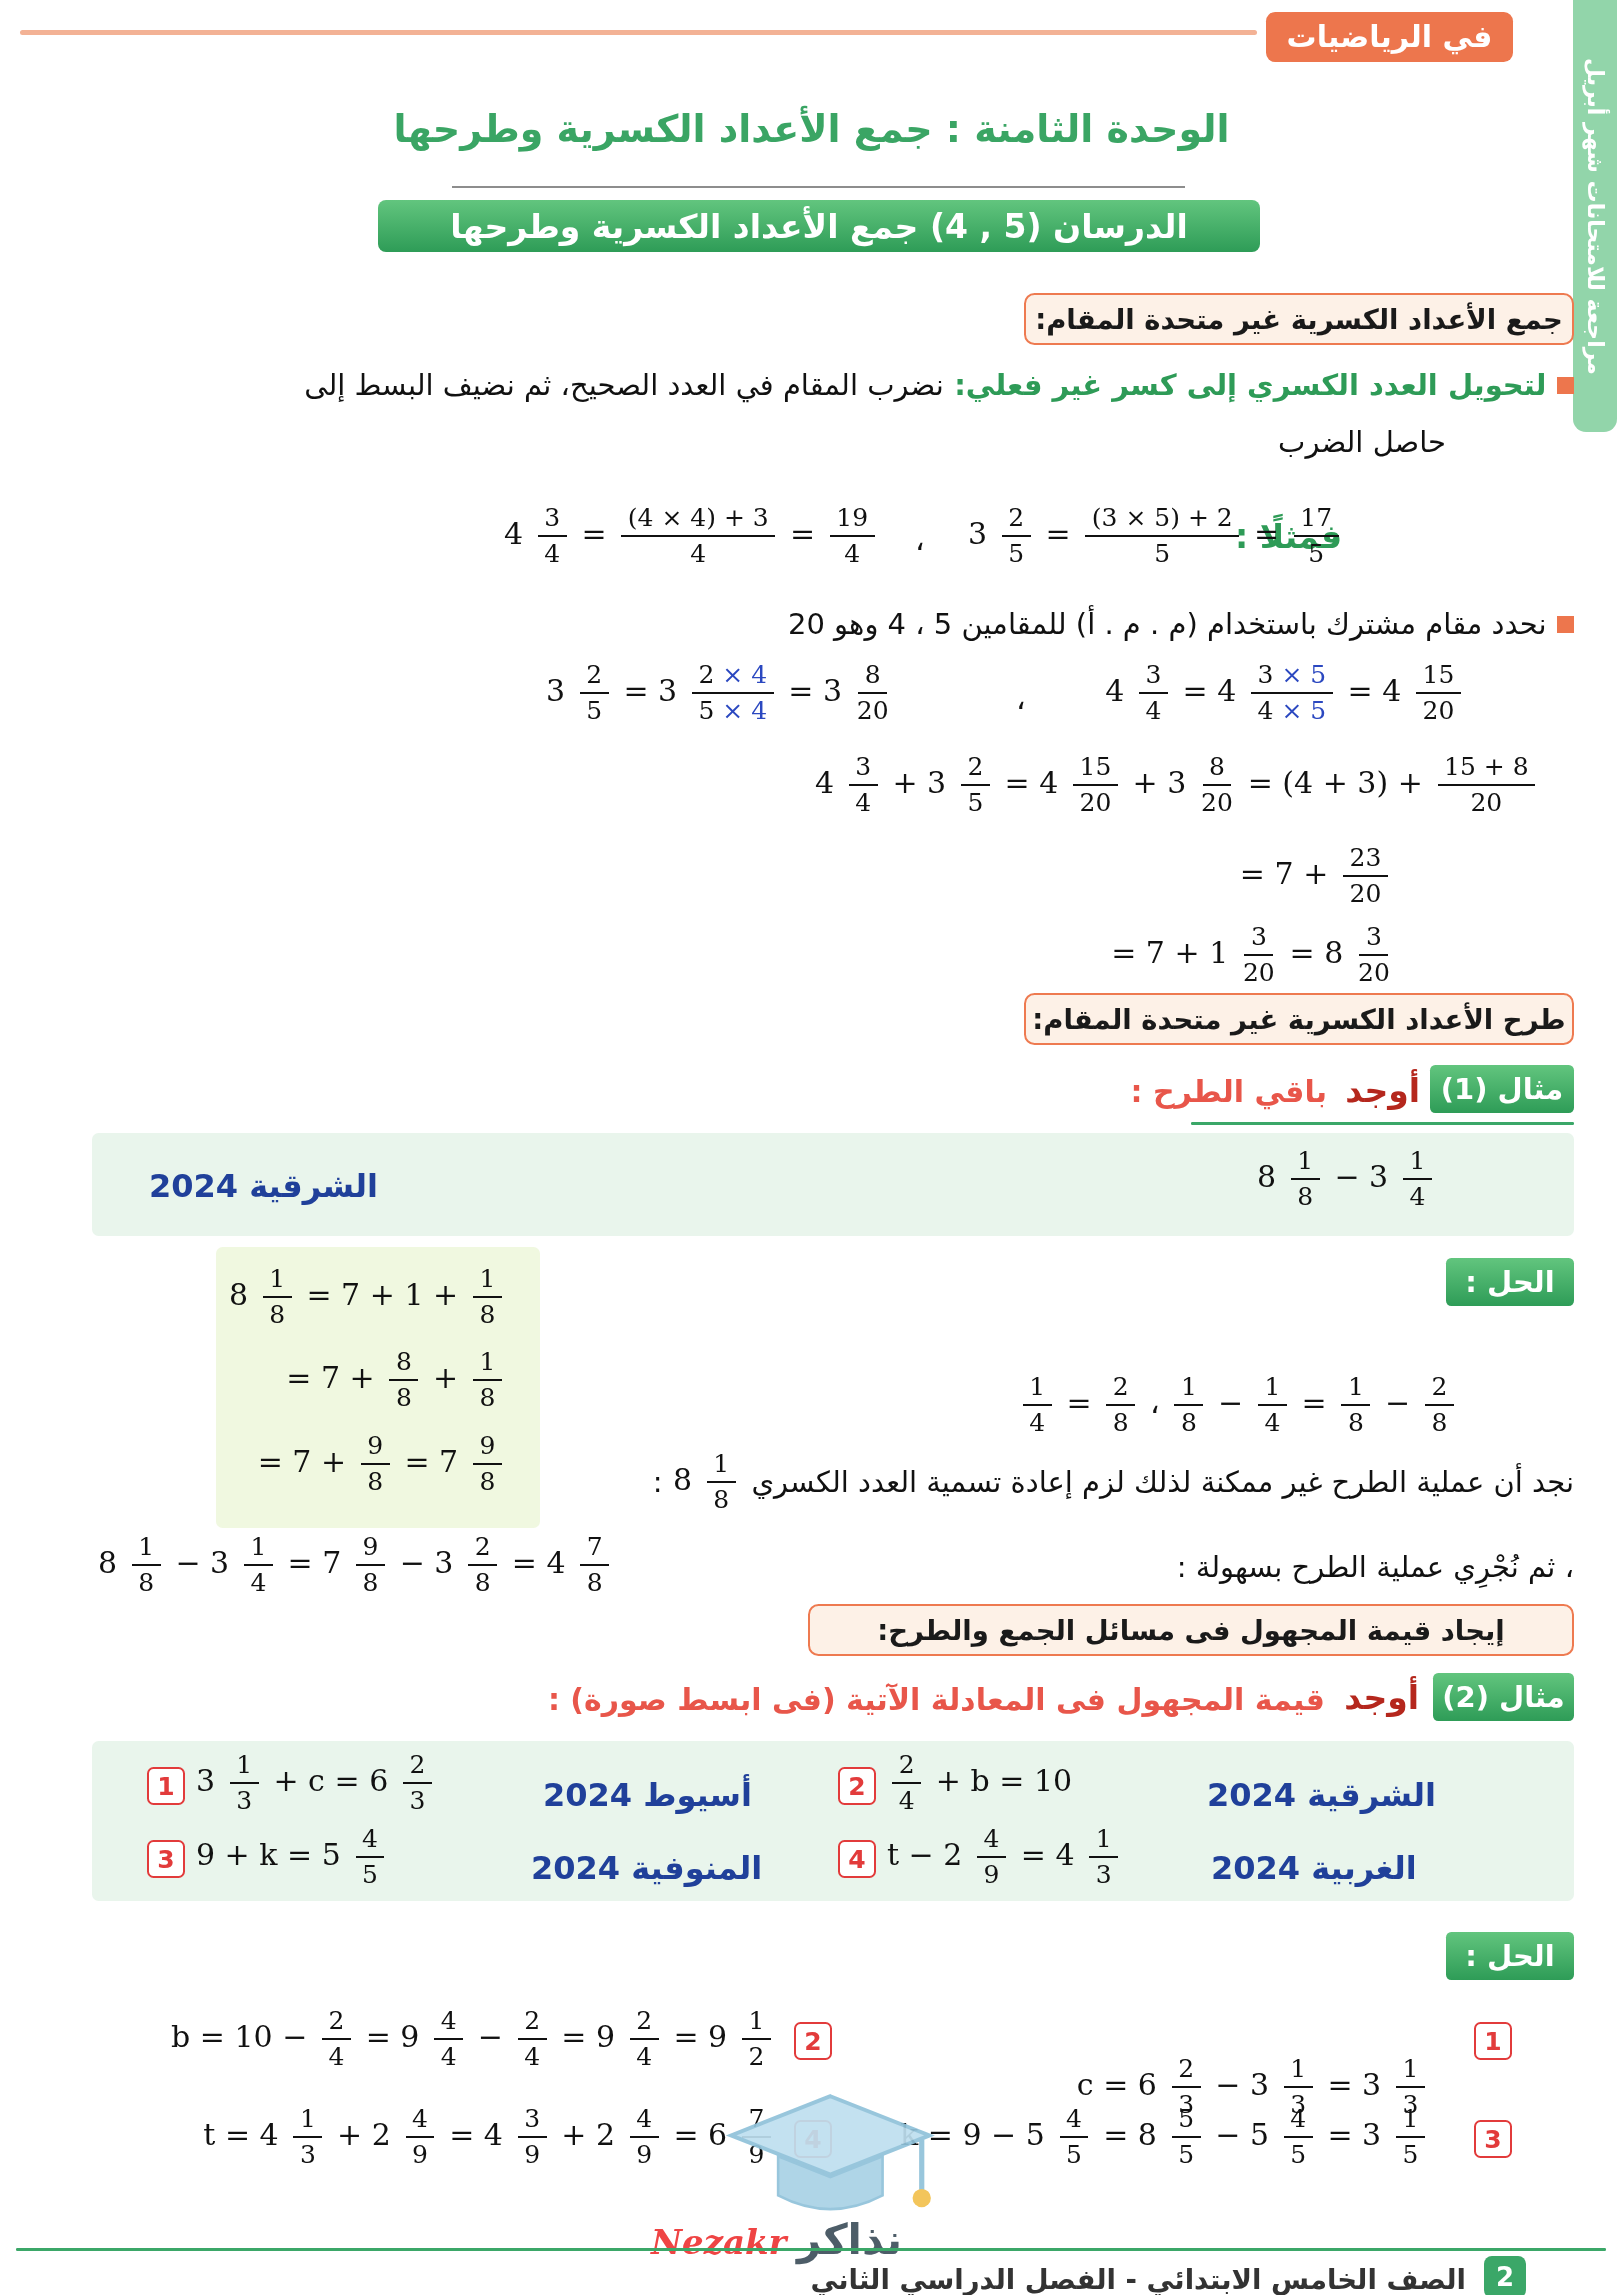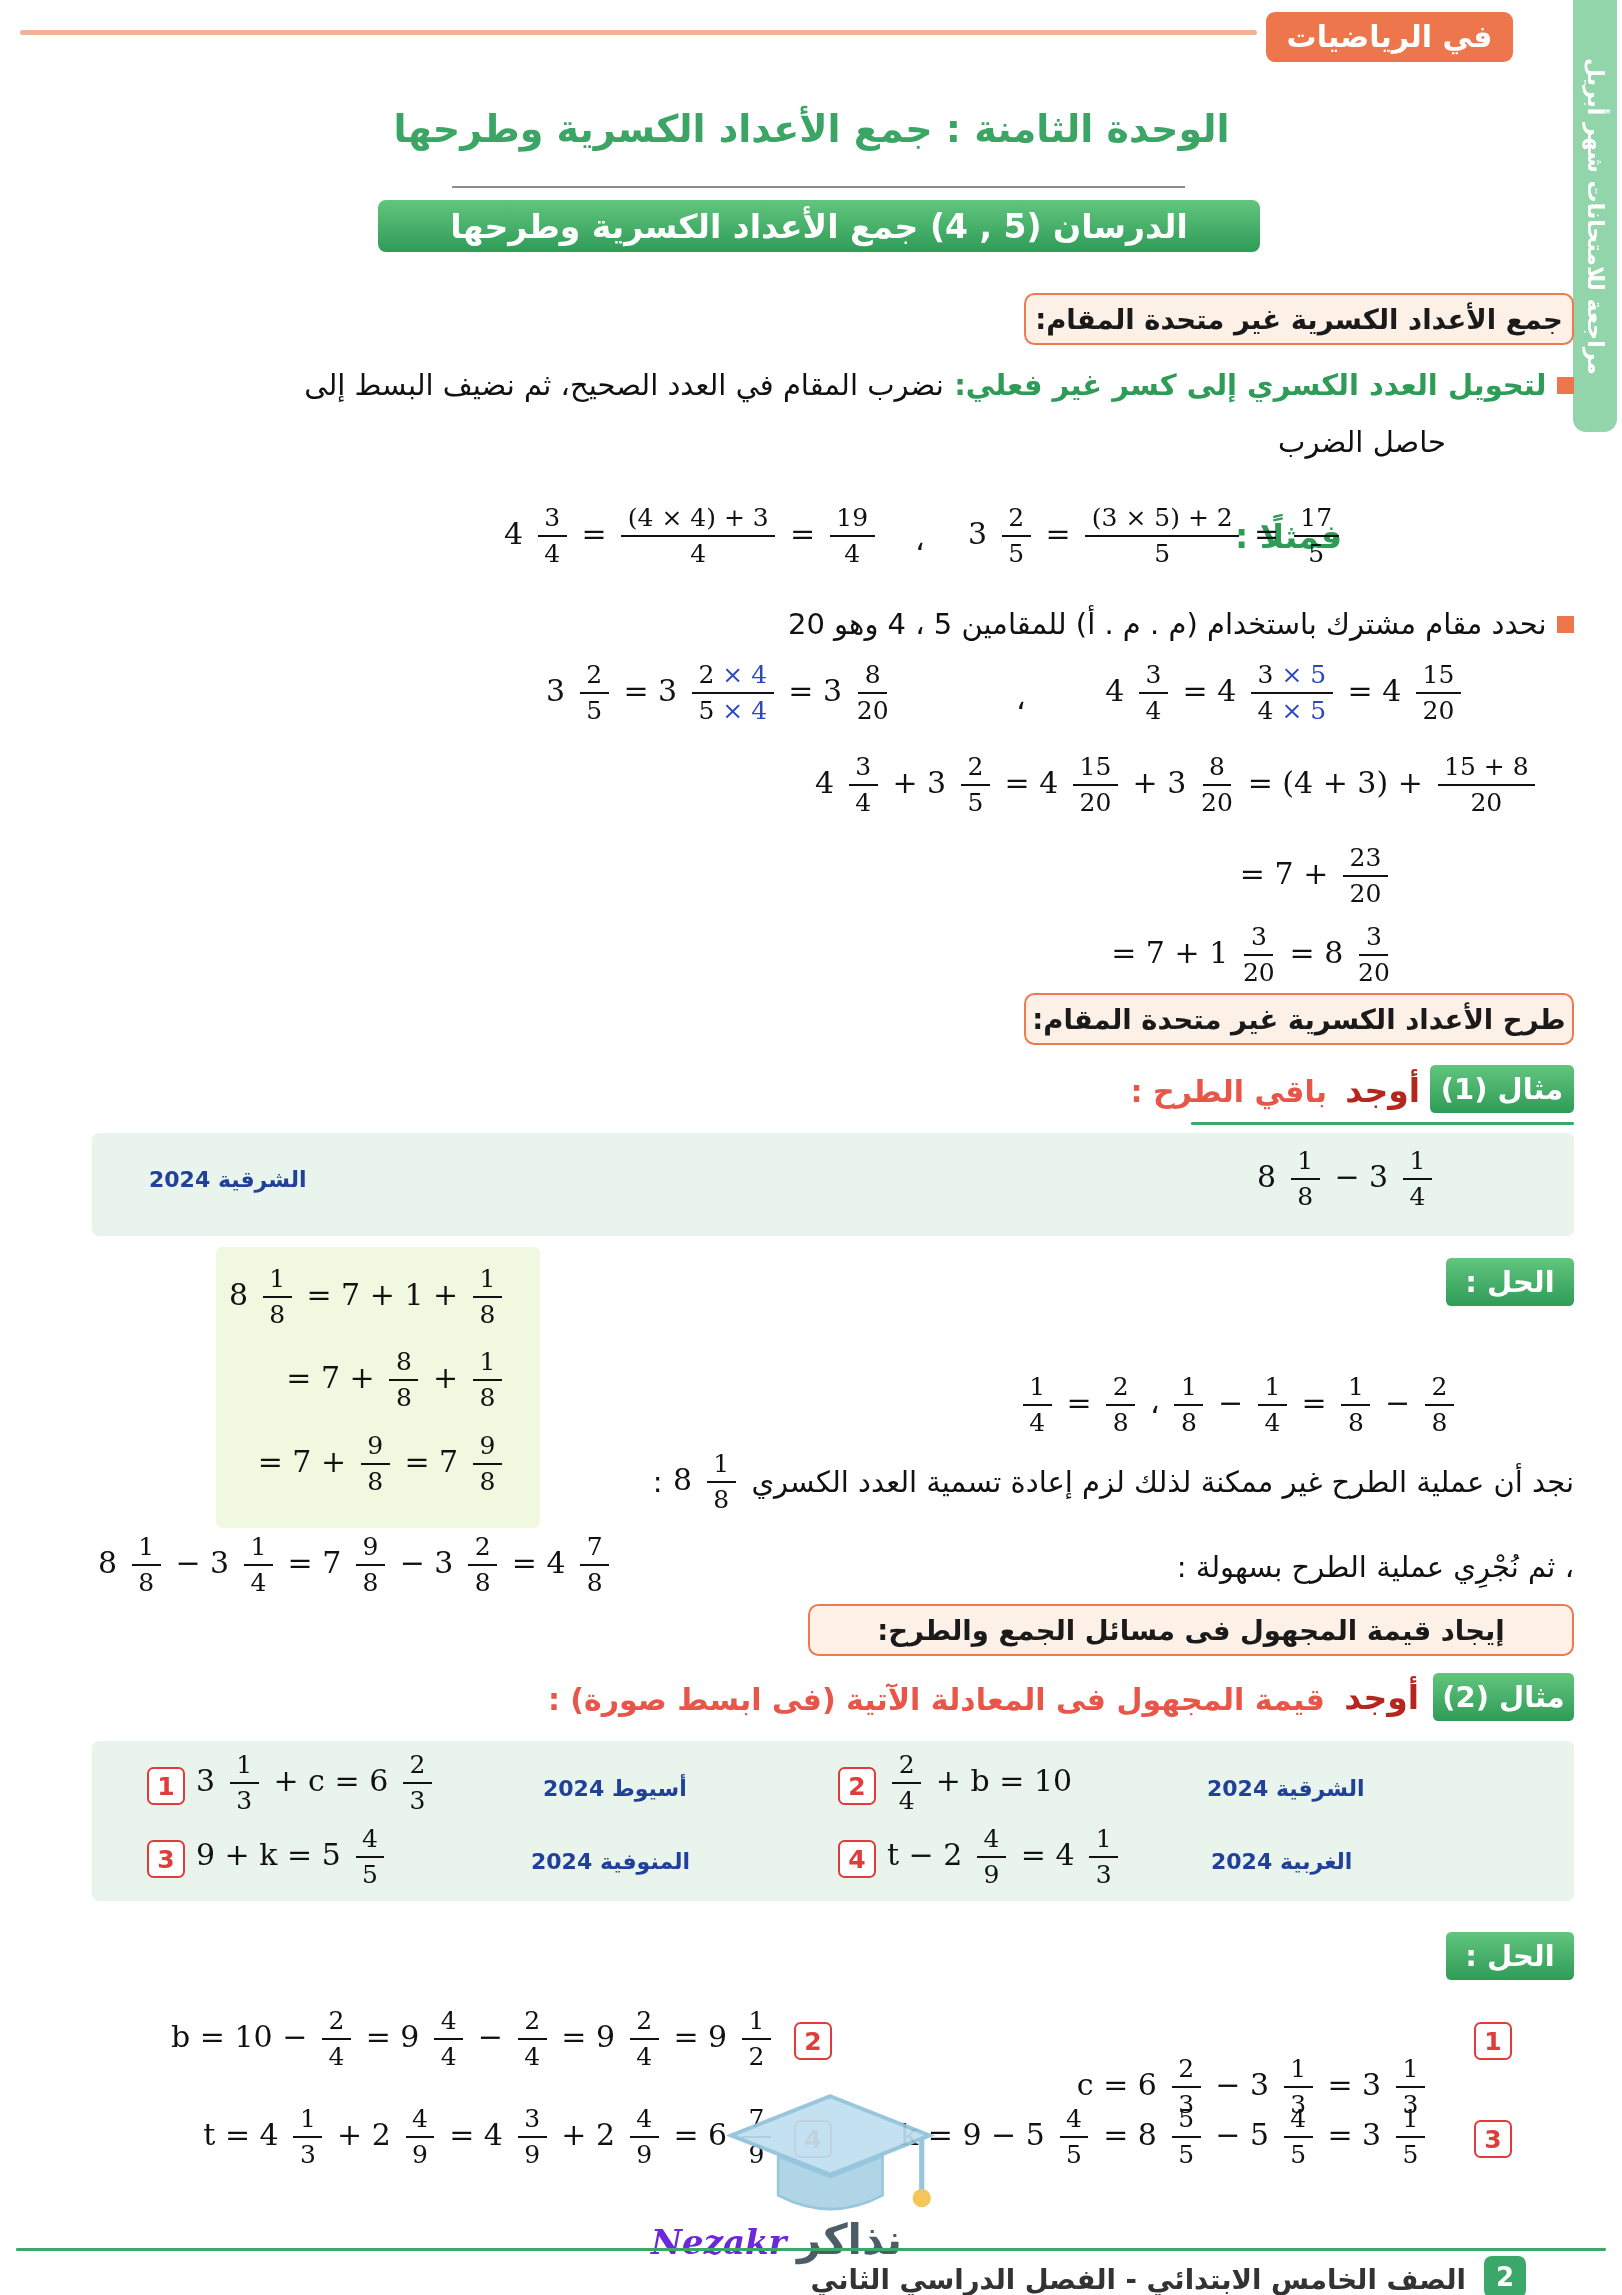--- a/index.html
+++ b/index.html
@@ -27,21 +27,21 @@
         direction:rtl;padding:0 15.7px;white-space:nowrap;}
   .glabel{position:absolute;height:48px;background:linear-gradient(180deg,#62C57E,#2E9C57);border-radius:5.2px;
         display:flex;align-items:center;justify-content:center;color:#fff;font-size:29px;font-weight:bold;direction:rtl;}
 
   .rtl-line{position:absolute;direction:rtl;font-size:29px;font-weight:500;color:#111;
         display:flex;align-items:center;gap:10.5px;white-space:nowrap;}
   .sq{display:inline-block;width:17px;height:17px;background:#ED764D;flex:0 0 auto;}
   .green-bold{color:#2E9B57;font-weight:bold;}
   .dark-red{color:#B5271D;font-weight:bold;direction:rtl;white-space:nowrap;}
   .red-text{color:#E8564A;font-weight:bold;direction:rtl;white-space:nowrap;}
-  .blue-tag{position:absolute;color:#20409A;font-size:22px;font-weight:bold;direction:rtl;white-space:nowrap;}
+  .blue-tag{position:absolute;color:#20409A;font-size:32px;font-weight:bold;direction:rtl;white-space:nowrap;}
 
   .panel{position:absolute;background:#E9F5EC;border-radius:6.5px;}
   .panel.yellow{background:#F0F8E0;}
 
   .math{position:absolute;direction:ltr;unicode-bidi:isolate;font-family:"DejaVu Serif",serif;
         font-size:30px;color:#111;white-space:nowrap;line-height:1.1;}
   .math-inline{direction:ltr;unicode-bidi:isolate;font-family:"DejaVu Serif",serif;
         font-size:30px;color:#111;white-space:nowrap;}
   .frac{display:inline-flex;flex-direction:column;align-items:center;vertical-align:middle;margin:0 5.2px;line-height:1.05;}
   .fn{padding:0 6.5px 3.9px;border-bottom:2.6px solid #111;font-size:25px;}
@@ -386,21 +386,21 @@
 
   <div class="abs" style="top:2091px;left:723px;width:216px;height:141px;opacity:.92;">
     <svg width="216" height="141" viewBox="0 0 165 108">
       <polygon points="82,4 158,34 82,64 6,34" fill="#BEDFEF" stroke="#90C2DA" stroke-width="3"></polygon>
       <path d="M42,50 L42,80 Q82,101 122,80 L122,50 L82,66 Z" fill="#A9D2E6" stroke="#90C2DA" stroke-width="2"></path>
       <line x1="152" y1="37" x2="152" y2="76" stroke="#90C2DA" stroke-width="4"></line>
       <circle cx="152" cy="82" r="7" fill="#F2C14E"></circle>
     </svg>
   </div>
   <div class="abs" style="top:2215px;left:651px;display:flex;direction:ltr;align-items:baseline;gap:10.5px;">
-    <span style="font-family:'DejaVu Serif',serif;font-style:italic;font-weight:bold;color:#6d28d9;font-size:34px;">Nezakr</span>
+    <span style="font-family:'DejaVu Serif',serif;font-style:italic;font-weight:bold;color:#ef4444;font-size:34px;">Nezakr</span>
     <span style="font-weight:bold;color:#4D5D68;font-size:42px;">نذاكر</span>
   </div>
 
   <div class="green-underline" style="top:2248px;left:16.4px;width:1590px;"></div>
   <div class="abs" style="top:2263px;right:157px;font-size:27.5px;font-weight:bold;color:#333;direction:rtl;white-space:nowrap;">الصف الخامس الابتدائي - الفصل الدراسي الثاني</div>
   <div class="abs" style="top:2256px;left:1484px;width:42px;height:42px;background:#3BA768;border-radius:7.9px;display:flex;align-items:center;justify-content:center;color:#fff;font-size:26px;font-weight:bold;">
     <span>2</span>
   </div>
 
 </div>

